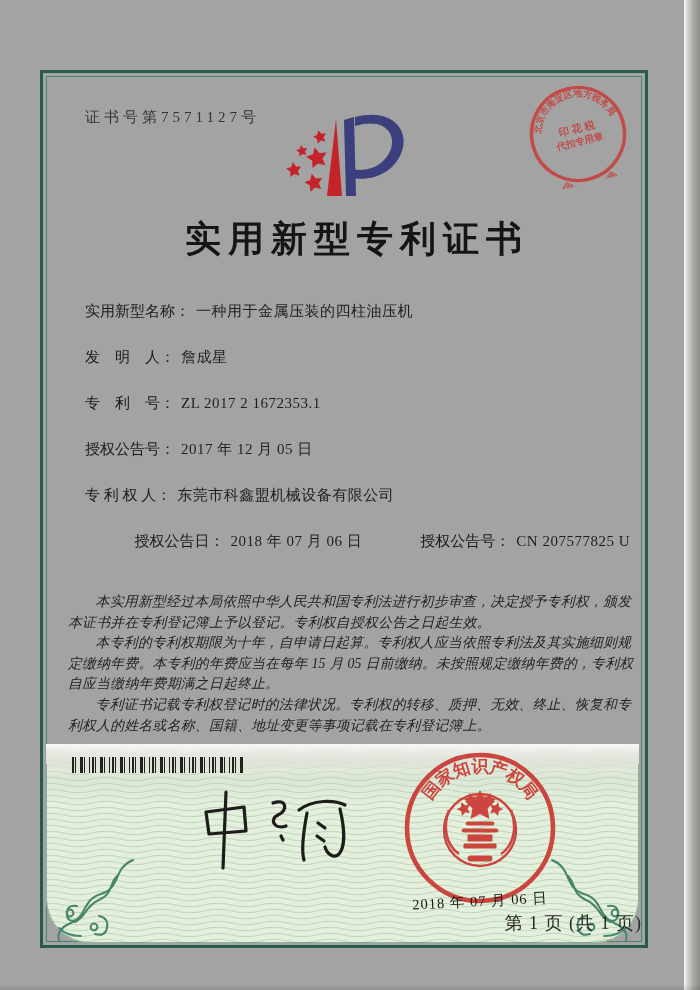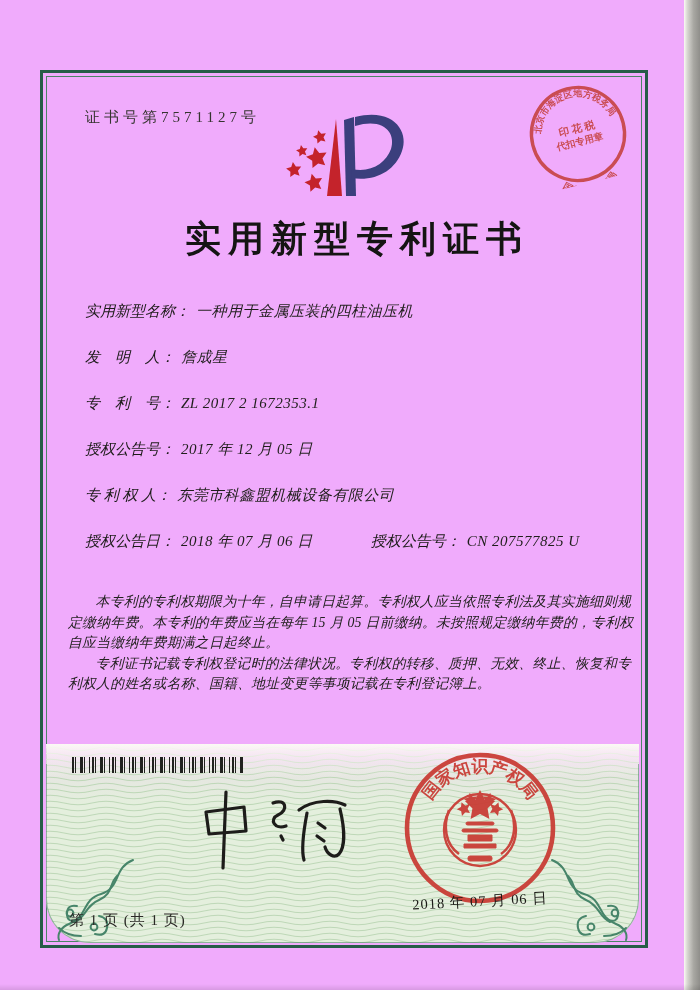--- a/index.html
+++ b/index.html
@@ -1,42 +1,42 @@
 <!DOCTYPE html>
 <html><head>
 <meta charset="utf-8">
 <style>
   html,body{margin:0;padding:0;}
   body{width:700px;height:990px;background:#e9e8e4;font-family:"Liberation Serif","DejaVu Serif",serif;}
-  .scan-page{position:relative;width:700px;height:990px;background:#f0abfc;overflow:hidden;}
+  .scan-page{position:relative;width:700px;height:990px;background:#a3a3a3;overflow:hidden;}
   .scan-edge{position:absolute;top:0;right:0;width:16px;height:990px;
     background:linear-gradient(to right,#fbfaf4 0,#d9d8d3 20%,#a8a7a2 60%,#8f8e8a 100%);}
   .scan-edge-bottom{position:absolute;left:0;bottom:0;width:700px;height:6px;
     background:linear-gradient(to bottom,rgba(0,0,0,0),rgba(0,0,0,.10));}
 
   
   .frame{position:absolute;left:40px;top:70px;width:602px;height:872px;border:3px solid #265c47;}
   .frame-inner{position:absolute;inset:3px;border:1px solid #4c8367;}
 
   .cert-no{position:absolute;left:85px;top:108px;font-size:15px;letter-spacing:4px;color:#35342f;}
 
   .logo{position:absolute;left:283px;top:103px;width:138px;height:102px;}
 
   .tax-stamp{position:absolute;left:528px;top:84px;width:100px;height:100px;transform:rotate(-14deg);opacity:.88;}
 
   .title{position:absolute;left:56px;top:215px;width:602px;text-align:center;
     font-size:36px;font-weight:700;letter-spacing:7px;color:#151513;}
 
   .fields{position:absolute;left:85px;top:300px;width:545px;font-size:15px;color:#201f1c;}
-  .frow{line-height:22px;margin-bottom:24px;white-space:nowrap;font-style:italic;}
+  .frow{line-height:22px;margin-bottom:24px;white-space:nowrap;}
   .frow .lab{color:#1c1b18;}
   .frow .val{margin-left:6px;letter-spacing:.5px;}
   .frow.addr{white-space:normal;}
   .frow.addr .val{display:inline-block;vertical-align:top;width:436px;line-height:23px;}
-  .frow.double{display:flex;margin-bottom:16px;}
+  .frow.double{display:flex;margin-bottom:16px;justify-content:flex-end;}
   .frow.double .pair2{margin-left:58px;}
 
   .paras{position:absolute;left:68px;top:592px;width:574px;color:#232220;}
   .paras p{margin:0;font-size:13.8px;line-height:20.6px;text-indent:2em;font-style:italic;letter-spacing:.3px;}
 
   
   .guilloche{position:absolute;left:46px;top:744px;width:593px;height:199px;
     border-bottom-left-radius:44px;border-bottom-right-radius:44px;overflow:hidden;
     background:linear-gradient(to bottom,rgba(228,239,221,0) 0,rgba(228,239,221,.85) 26px,#e4efdd 60px);}
   .guilloche svg{position:absolute;left:0;top:0;}
@@ -57,22 +57,22 @@
   .signature{position:absolute;left:193px;top:786px;width:162px;height:88px;}
 
   .seal{position:absolute;left:402px;top:750px;width:156px;height:156px;opacity:.93;}
   .seal-date{position:absolute;left:404px;top:892px;width:152px;text-align:center;
     font-size:14.5px;color:#1b1a17;letter-spacing:1px;transform:rotate(-3deg);}
 
   .ornament{position:absolute;width:92px;height:88px;}
   .ornament.left{left:47px;top:854px;}
   .ornament.right{left:546px;top:854px;transform:scaleX(-1);}
 
-  .footer{position:absolute;left:40px;top:911px;width:602px;text-align:left;
-    font-size:15px;color:#2a2926;letter-spacing:1px;padding-left:29px;}
+  .footer{position:absolute;left:40px;top:911px;width:602px;text-align:right;
+    font-size:18px;color:#2a2926;letter-spacing:1px;}
 </style>
 </head>
 <body>
 
 <div class="scan-page">
 
   <div class="frame">
     <div class="frame-inner"></div>
   </div>
 
@@ -130,20 +130,21 @@
     <div class="frow">
       <span class="lab">专 利 权 人：</span><span class="val">东莞市科鑫盟机械设备有限公司</span>
     </div>
     <div class="frow double">
       <span class="pair1"><span class="lab">授权公告日：</span><span class="val">2018 年 07 月 06 日</span></span>
       <span class="pair2"><span class="lab">授权公告号：</span><span class="val">CN 207577825 U</span></span>
     </div>
   </div>
 
   <div class="paras">
+    <p>本实用新型经过本局依照中华人民共和国专利法进行初步审查，决定授予专利权，颁发本证书并在专利登记簿上予以登记。专利权自授权公告之日起生效。</p>
     <p>本专利的专利权期限为十年，自申请日起算。专利权人应当依照专利法及其实施细则规定缴纳年费。本专利的年费应当在每年 15 月 05 日前缴纳。未按照规定缴纳年费的，专利权自应当缴纳年费期满之日起终止。</p>
     <p>专利证书记载专利权登记时的法律状况。专利权的转移、质押、无效、终止、恢复和专利权人的姓名或名称、国籍、地址变更等事项记载在专利登记簿上。</p>
   </div>
 
   <div class="guilloche">
     <svg width="593" height="199" id="waves">
         <path d="M-10,5 q14,-3.5 28,0 q14,3.5 28,0 q14,-3.5 28,0 q14,3.5 28,0 q14,-3.5 28,0 q14,3.5 28,0 q14,-3.5 28,0 q14,3.5 28,0 q14,-3.5 28,0 q14,3.5 28,0 q14,-3.5 28,0 q14,3.5 28,0 q14,-3.5 28,0 q14,3.5 28,0 q14,-3.5 28,0 q14,3.5 28,0 q14,-3.5 28,0 q14,3.5 28,0 q14,-3.5 28,0 q14,3.5 28,0 q14,-3.5 28,0 q14,3.5 28,0 q14,-3.5 28,0 q14,3.5 28,0" fill="none" stroke="#b9d5b2" stroke-width="0.9"></path>
         <path d="M-10,11 q14,-3.5 28,0 q14,3.5 28,0 q14,-3.5 28,0 q14,3.5 28,0 q14,-3.5 28,0 q14,3.5 28,0 q14,-3.5 28,0 q14,3.5 28,0 q14,-3.5 28,0 q14,3.5 28,0 q14,-3.5 28,0 q14,3.5 28,0 q14,-3.5 28,0 q14,3.5 28,0 q14,-3.5 28,0 q14,3.5 28,0 q14,-3.5 28,0 q14,3.5 28,0 q14,-3.5 28,0 q14,3.5 28,0 q14,-3.5 28,0 q14,3.5 28,0 q14,-3.5 28,0 q14,3.5 28,0" fill="none" stroke="#b9d5b2" stroke-width="0.9"></path>
         <path d="M-10,17 q14,-3.5 28,0 q14,3.5 28,0 q14,-3.5 28,0 q14,3.5 28,0 q14,-3.5 28,0 q14,3.5 28,0 q14,-3.5 28,0 q14,3.5 28,0 q14,-3.5 28,0 q14,3.5 28,0 q14,-3.5 28,0 q14,3.5 28,0 q14,-3.5 28,0 q14,3.5 28,0 q14,-3.5 28,0 q14,3.5 28,0 q14,-3.5 28,0 q14,3.5 28,0 q14,-3.5 28,0 q14,3.5 28,0 q14,-3.5 28,0 q14,3.5 28,0 q14,-3.5 28,0 q14,3.5 28,0" fill="none" stroke="#b9d5b2" stroke-width="0.9"></path>
         <path d="M-10,23 q14,-3.5 28,0 q14,3.5 28,0 q14,-3.5 28,0 q14,3.5 28,0 q14,-3.5 28,0 q14,3.5 28,0 q14,-3.5 28,0 q14,3.5 28,0 q14,-3.5 28,0 q14,3.5 28,0 q14,-3.5 28,0 q14,3.5 28,0 q14,-3.5 28,0 q14,3.5 28,0 q14,-3.5 28,0 q14,3.5 28,0 q14,-3.5 28,0 q14,3.5 28,0 q14,-3.5 28,0 q14,3.5 28,0 q14,-3.5 28,0 q14,3.5 28,0 q14,-3.5 28,0 q14,3.5 28,0" fill="none" stroke="#b9d5b2" stroke-width="0.9"></path>

